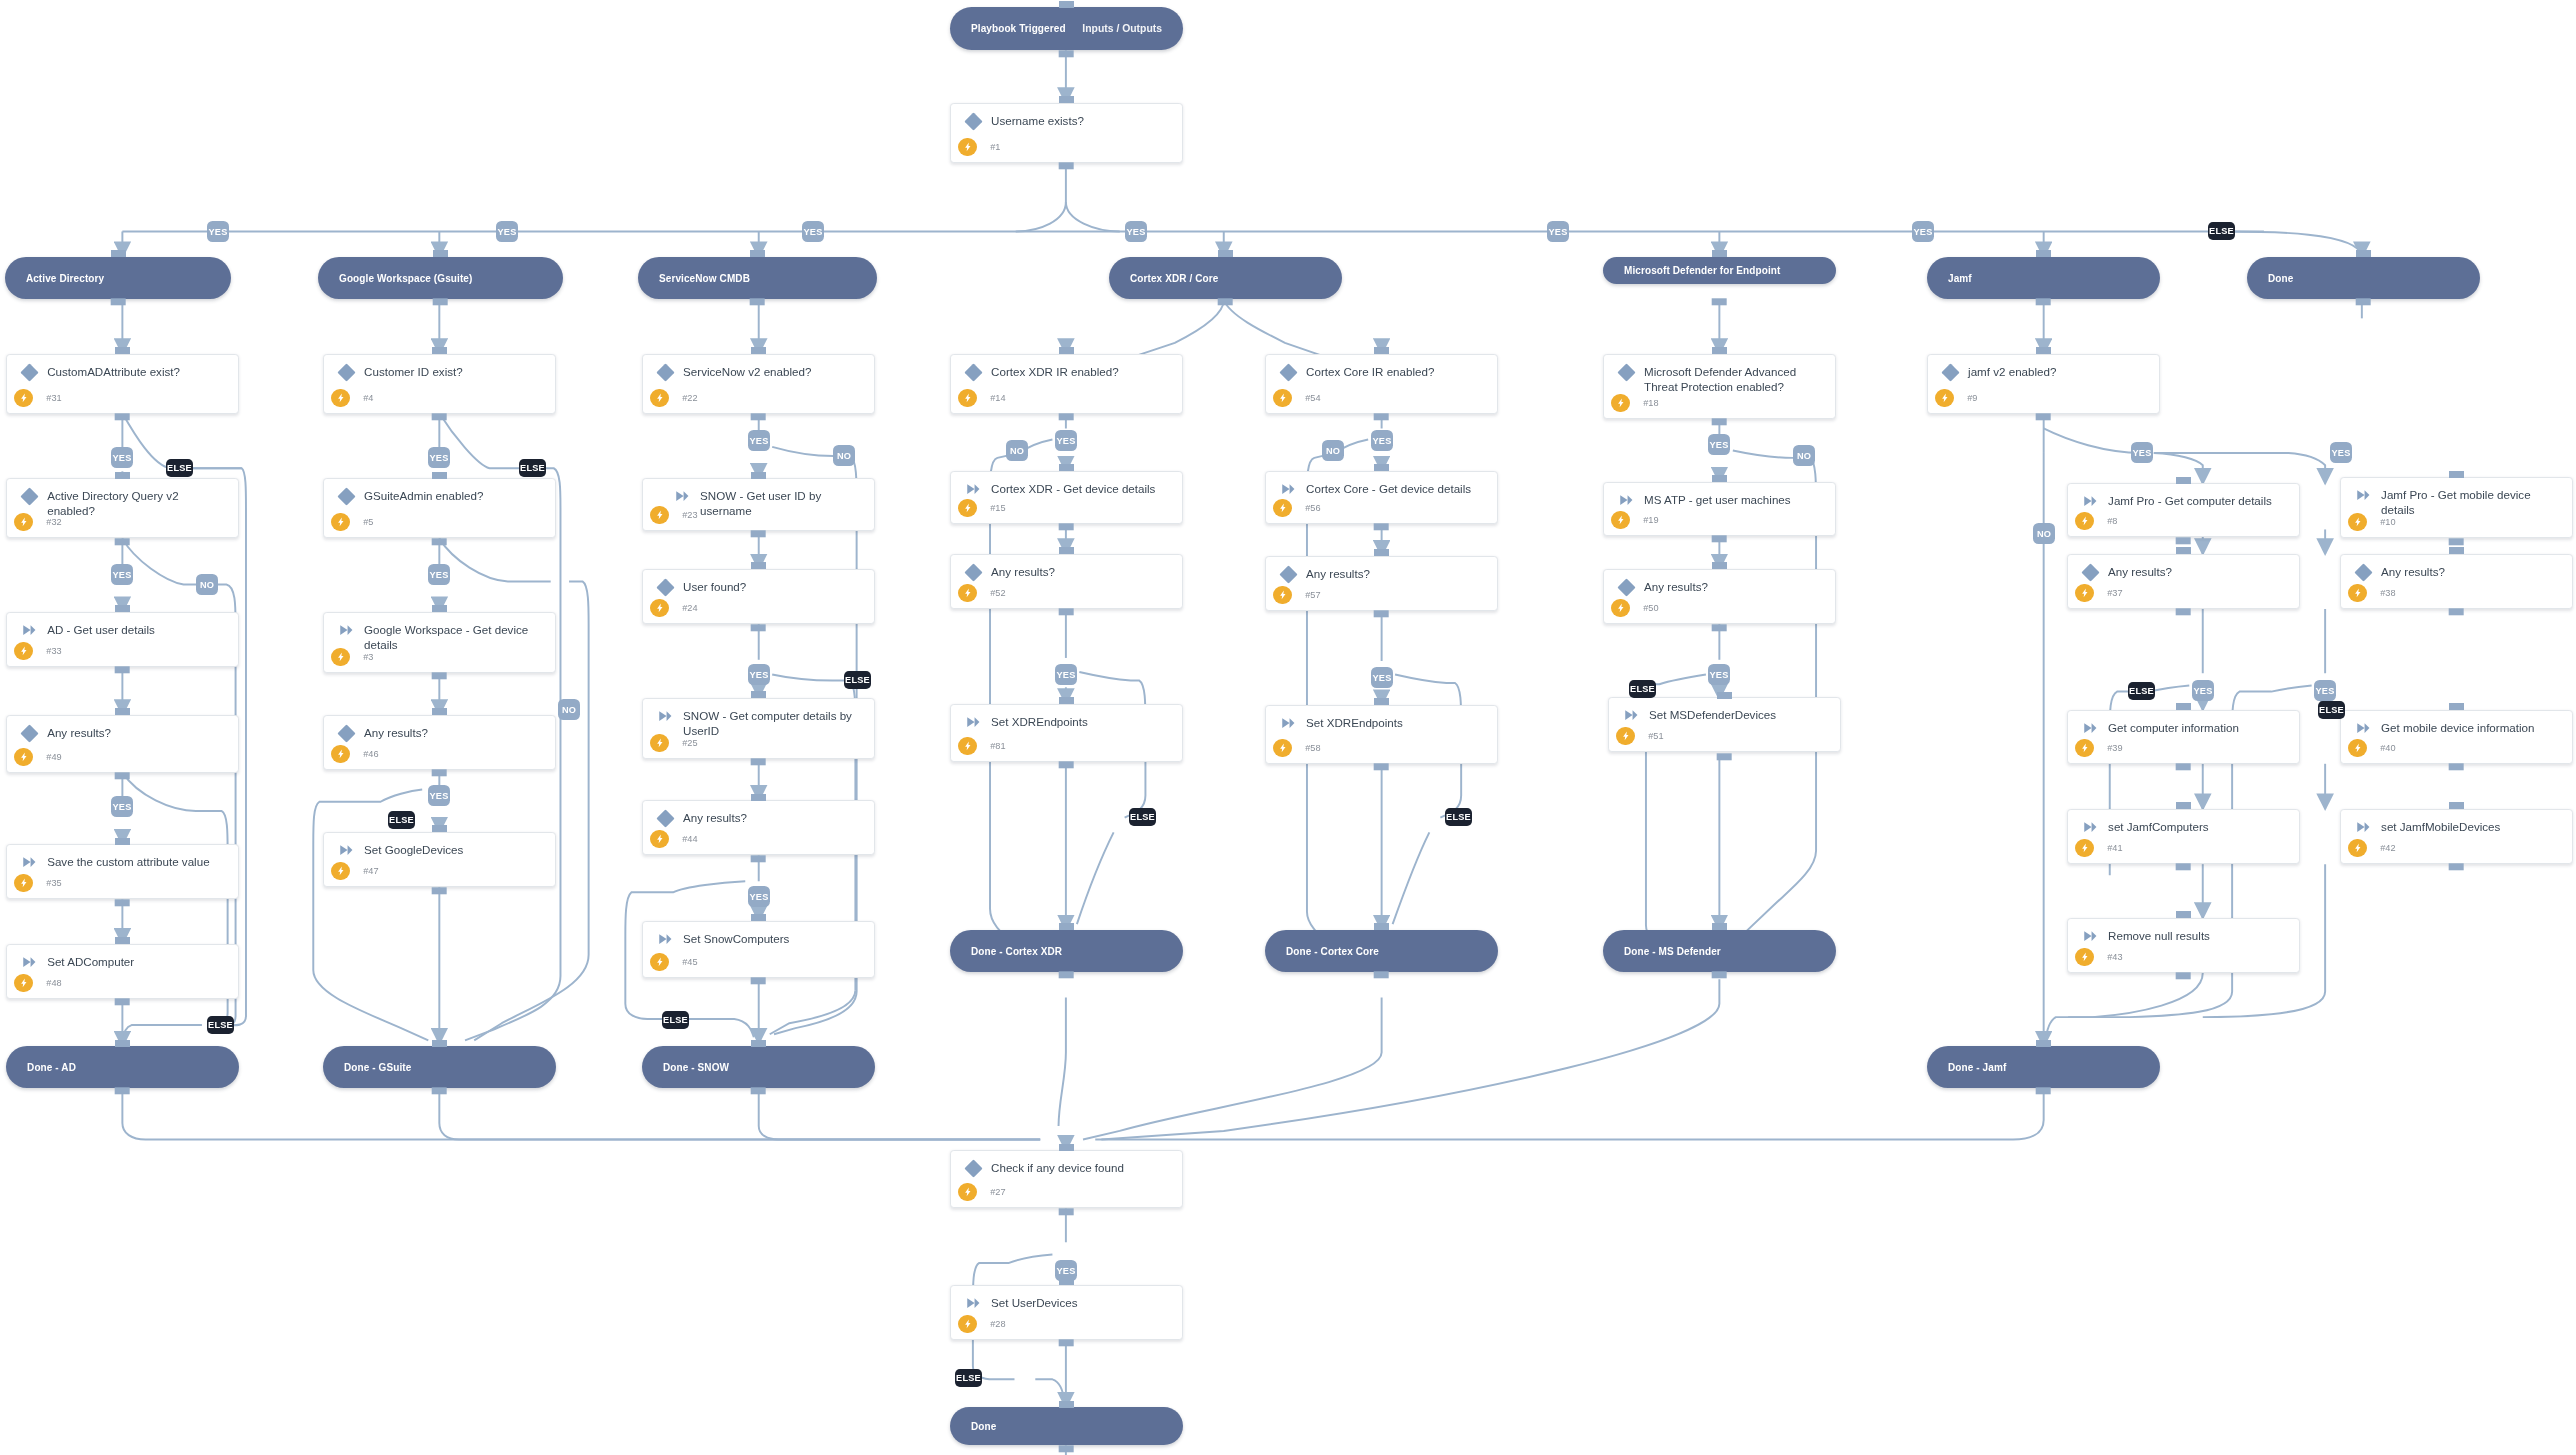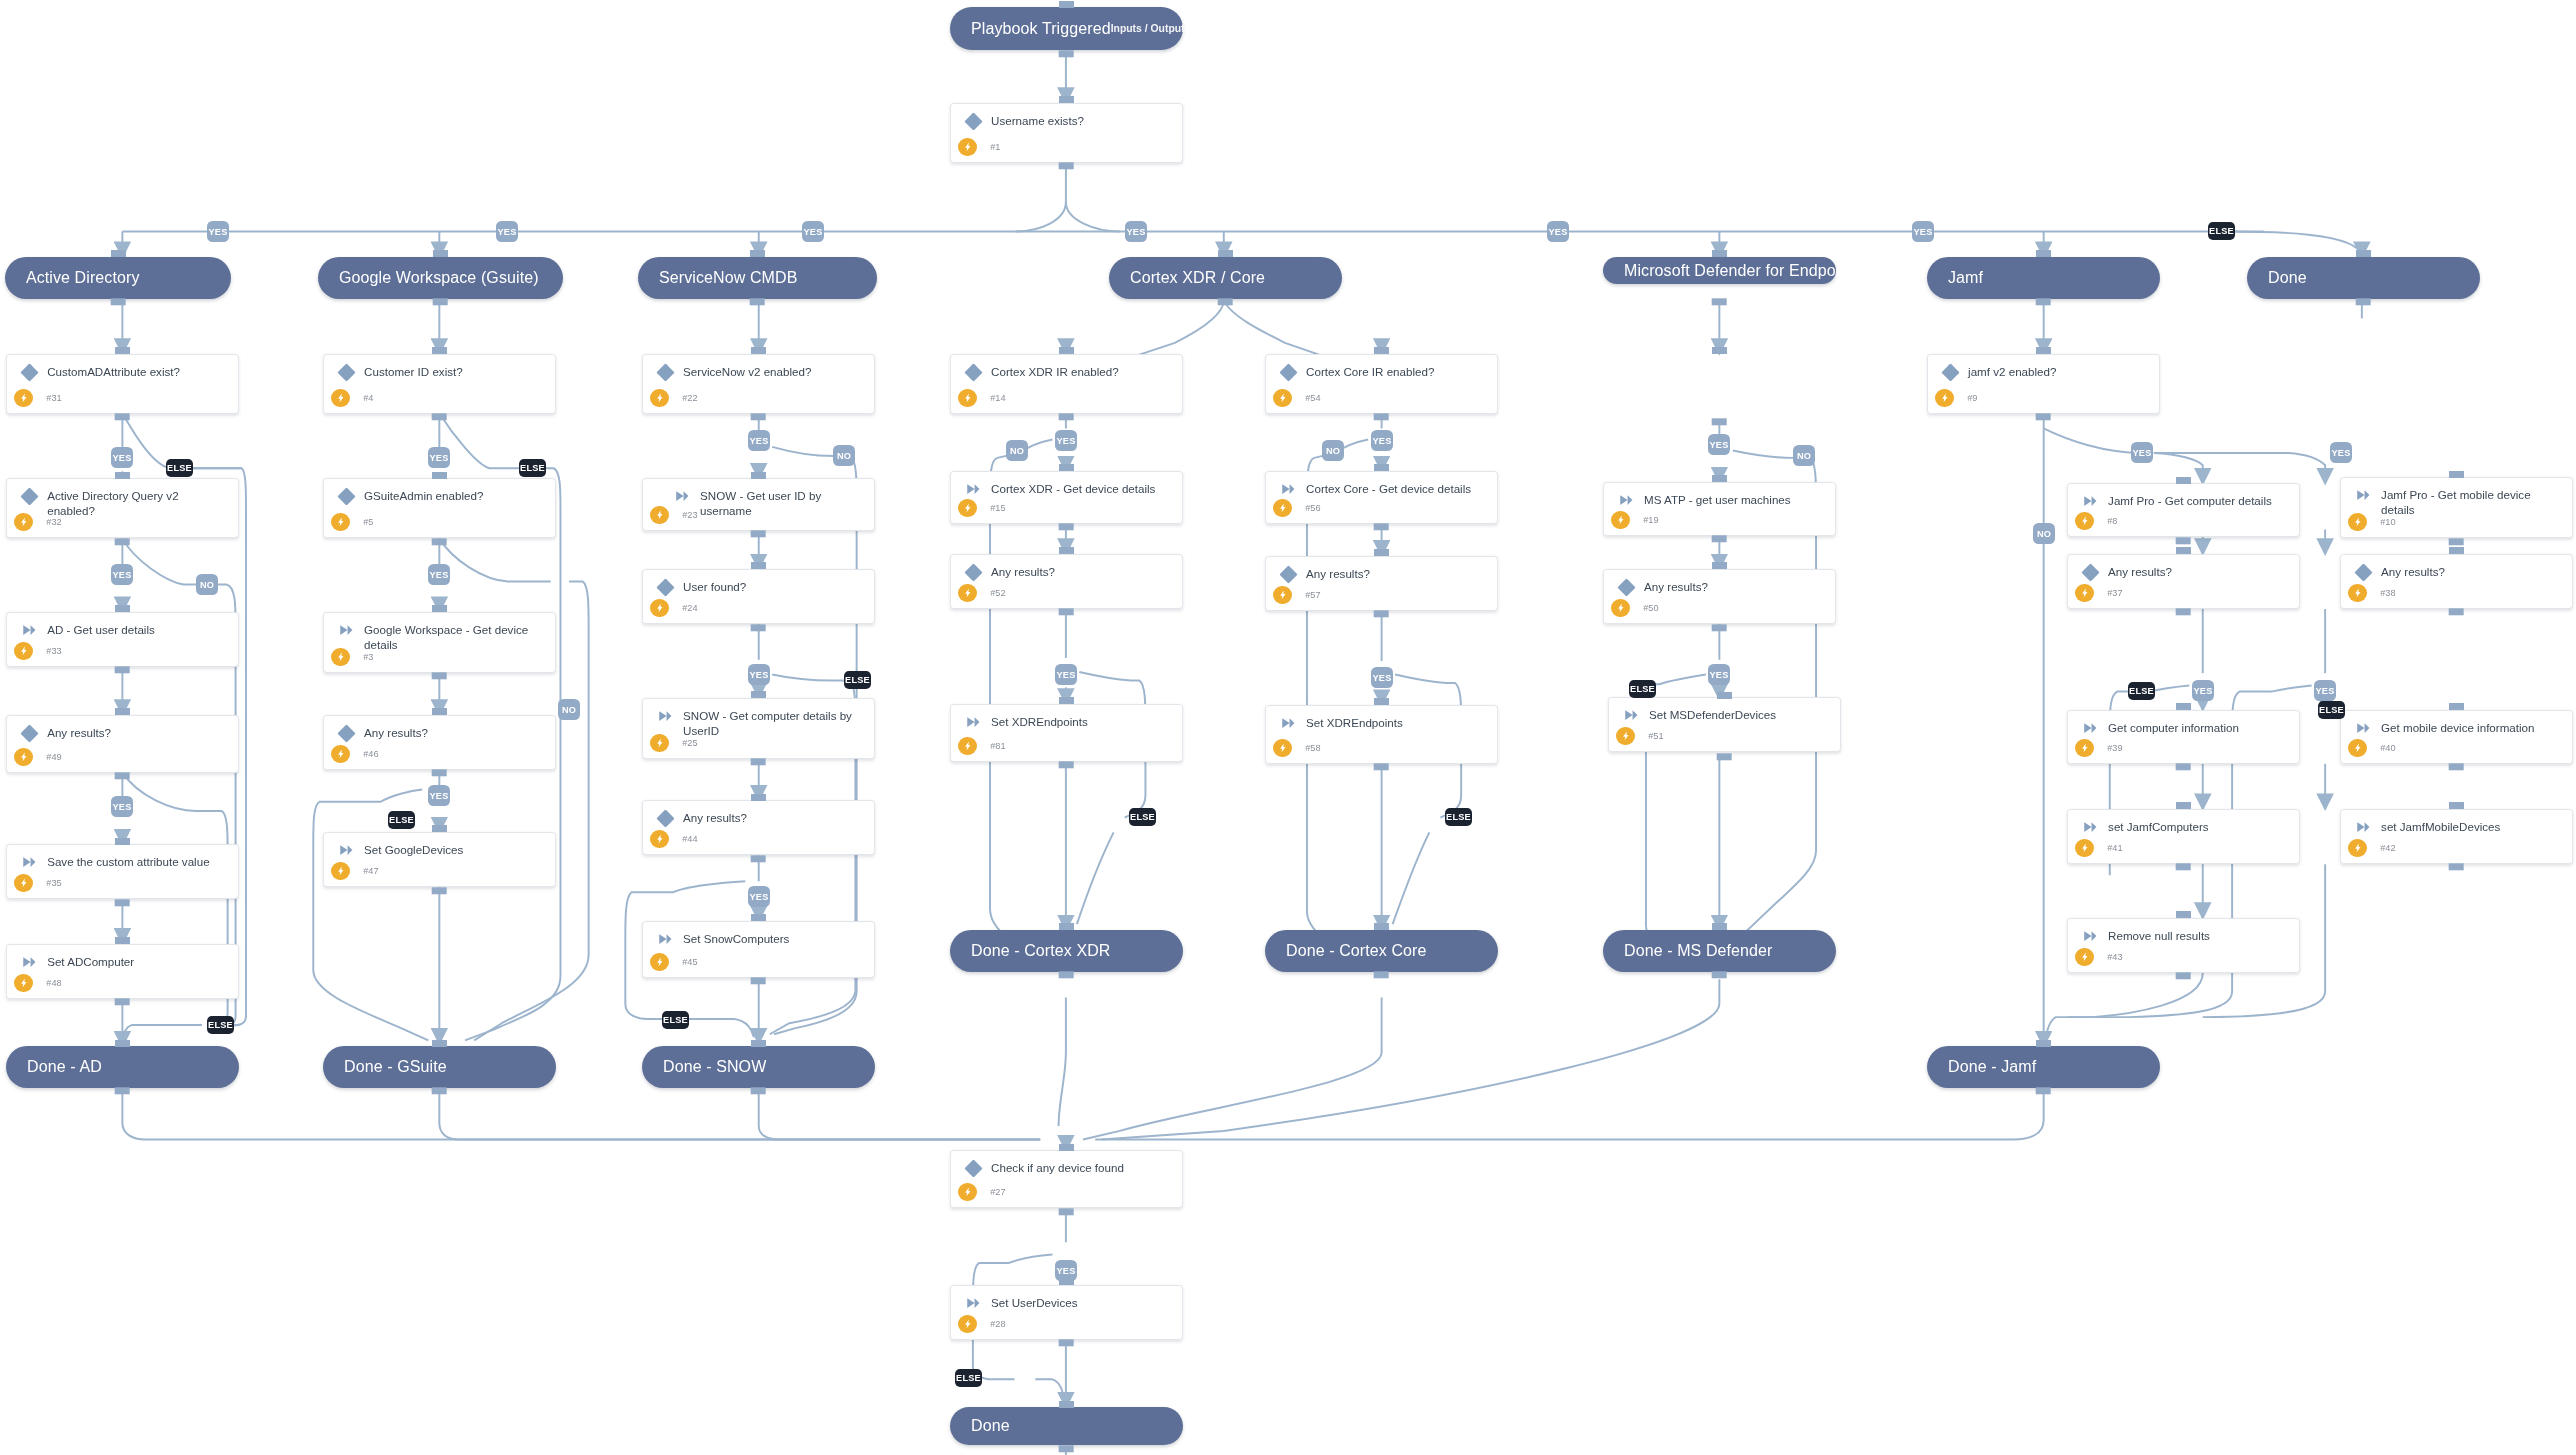--- a/index.html
+++ b/index.html
@@ -33,22 +33,22 @@
     color: #ffffff;
     border-radius: 28px;
     display: flex;
     align-items: center;
     box-sizing: border-box;
     padding: 0 21px;
     box-shadow: 0 1.8px 3.7px rgba(40,50,70,0.22);
     z-index: 5;
   }
   .pill .pill-title {
-    font-size: 16px;
-    font-weight: normal;
+    font-size: 10px;
+    font-weight: bold;
     letter-spacing: 0.1px;
     white-space: nowrap;
   }
   .pill .pill-sub {
     font-size: 10.4px;
     font-weight: bold;
     margin-left: auto;
     opacity: 0.92;
     white-space: nowrap;
   }
@@ -869,20 +869,36 @@
             <path d="M9.5 1 3.5 9.2h3.3L6 15l6.2-8.4H8.8z" fill="#fff"></path>
           </svg>
         </div>
       <div class="card-id">#58</div>
       </div>
   </div>
   <div class="pill" style="left:1265px; top:930px; width:233px; height:42px;">
     <span class="pill-title">Done - Cortex Core</span>
   </div>
 
+  <div class="card" style="left:1603px; top:354px; width:233px; height:65px;">
+    <div class="card-head">
+        <div class="glyph">
+          <div class="dia"></div>
+        </div>
+      <div class="card-title">Microsoft Defender Advanced Threat Protection enabled?</div>
+      </div>
+    <div class="card-foot">
+        <div class="bolt">
+          <svg width="9.8" height="9.8" viewBox="0 0 16 16">
+            <path d="M9.5 1 3.5 9.2h3.3L6 15l6.2-8.4H8.8z" fill="#fff"></path>
+          </svg>
+        </div>
+      <div class="card-id">#18</div>
+      </div>
+  </div>
   <div class="card" style="left:1603px; top:482px; width:233px; height:54px;">
     <div class="card-head">
         <div class="glyph">
       <svg class="chev" width="14.7" height="12.2" viewBox="0 0 24 20">
             <path d="M2 2 L14 10 L2 18 Z" fill="#86a0c0"></path>
             <path d="M14 2 L22 10 L14 18 Z" fill="#86a0c0"></path>
           </svg>
         </div>
       <div class="card-title">MS ATP - get user machines</div>
       </div>

